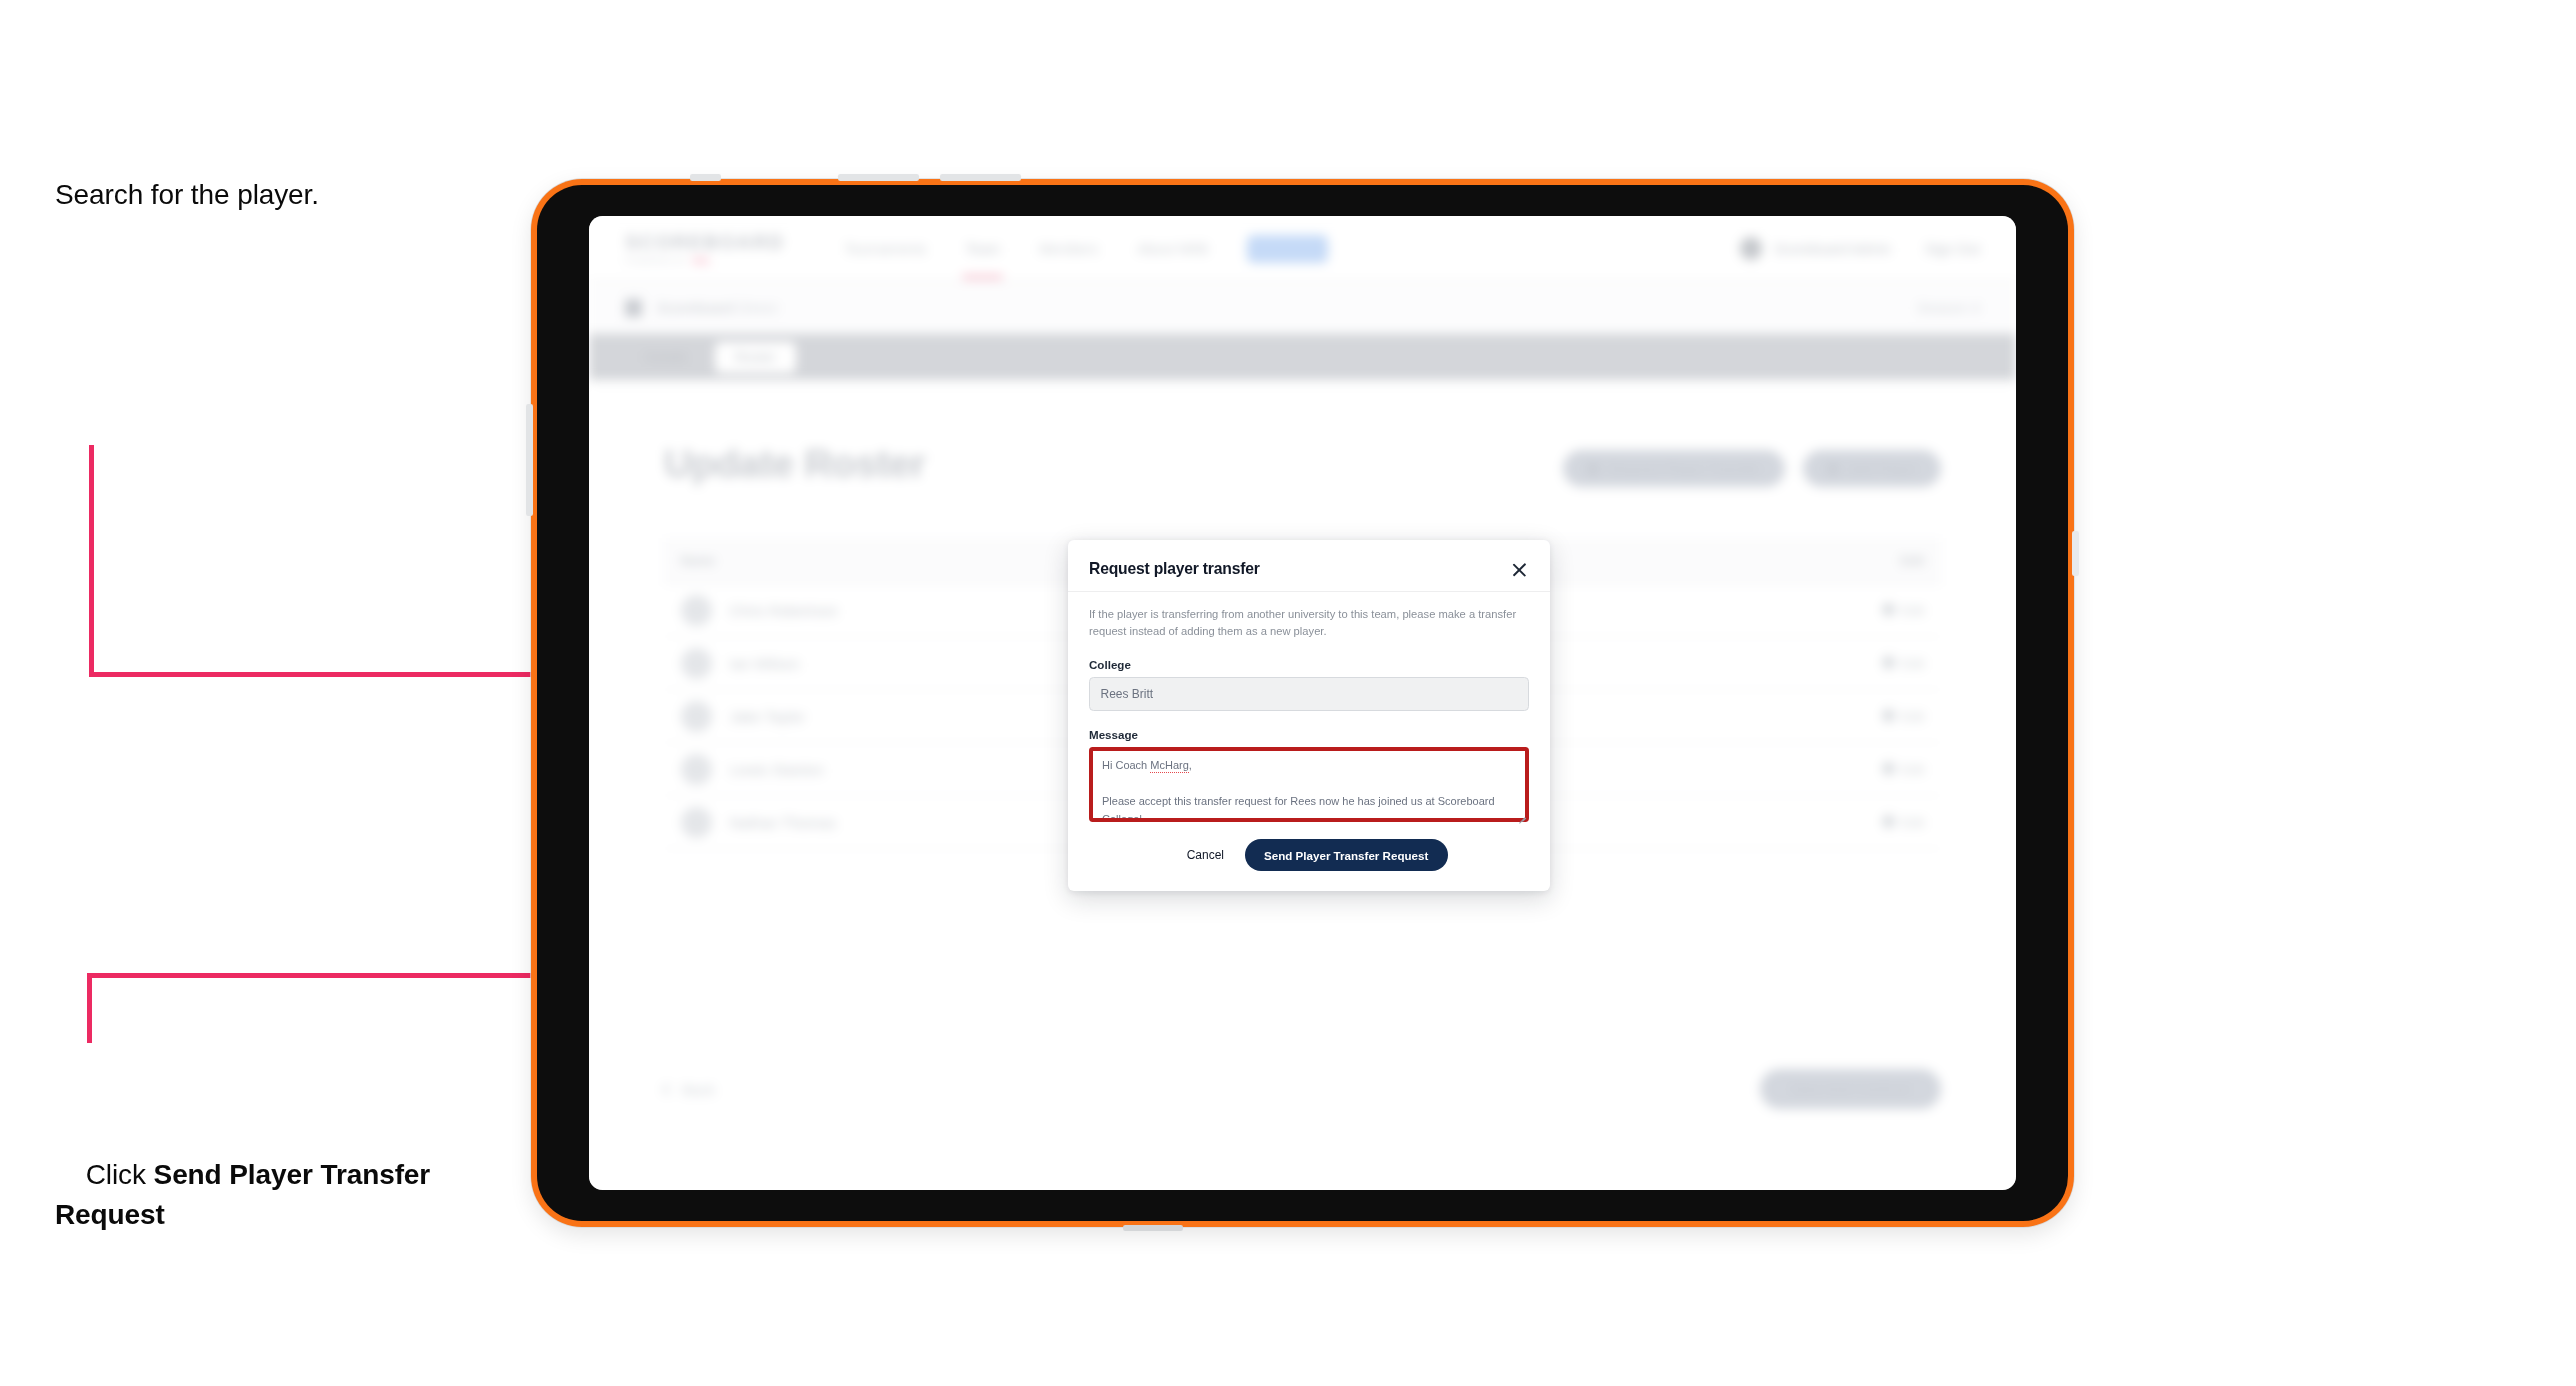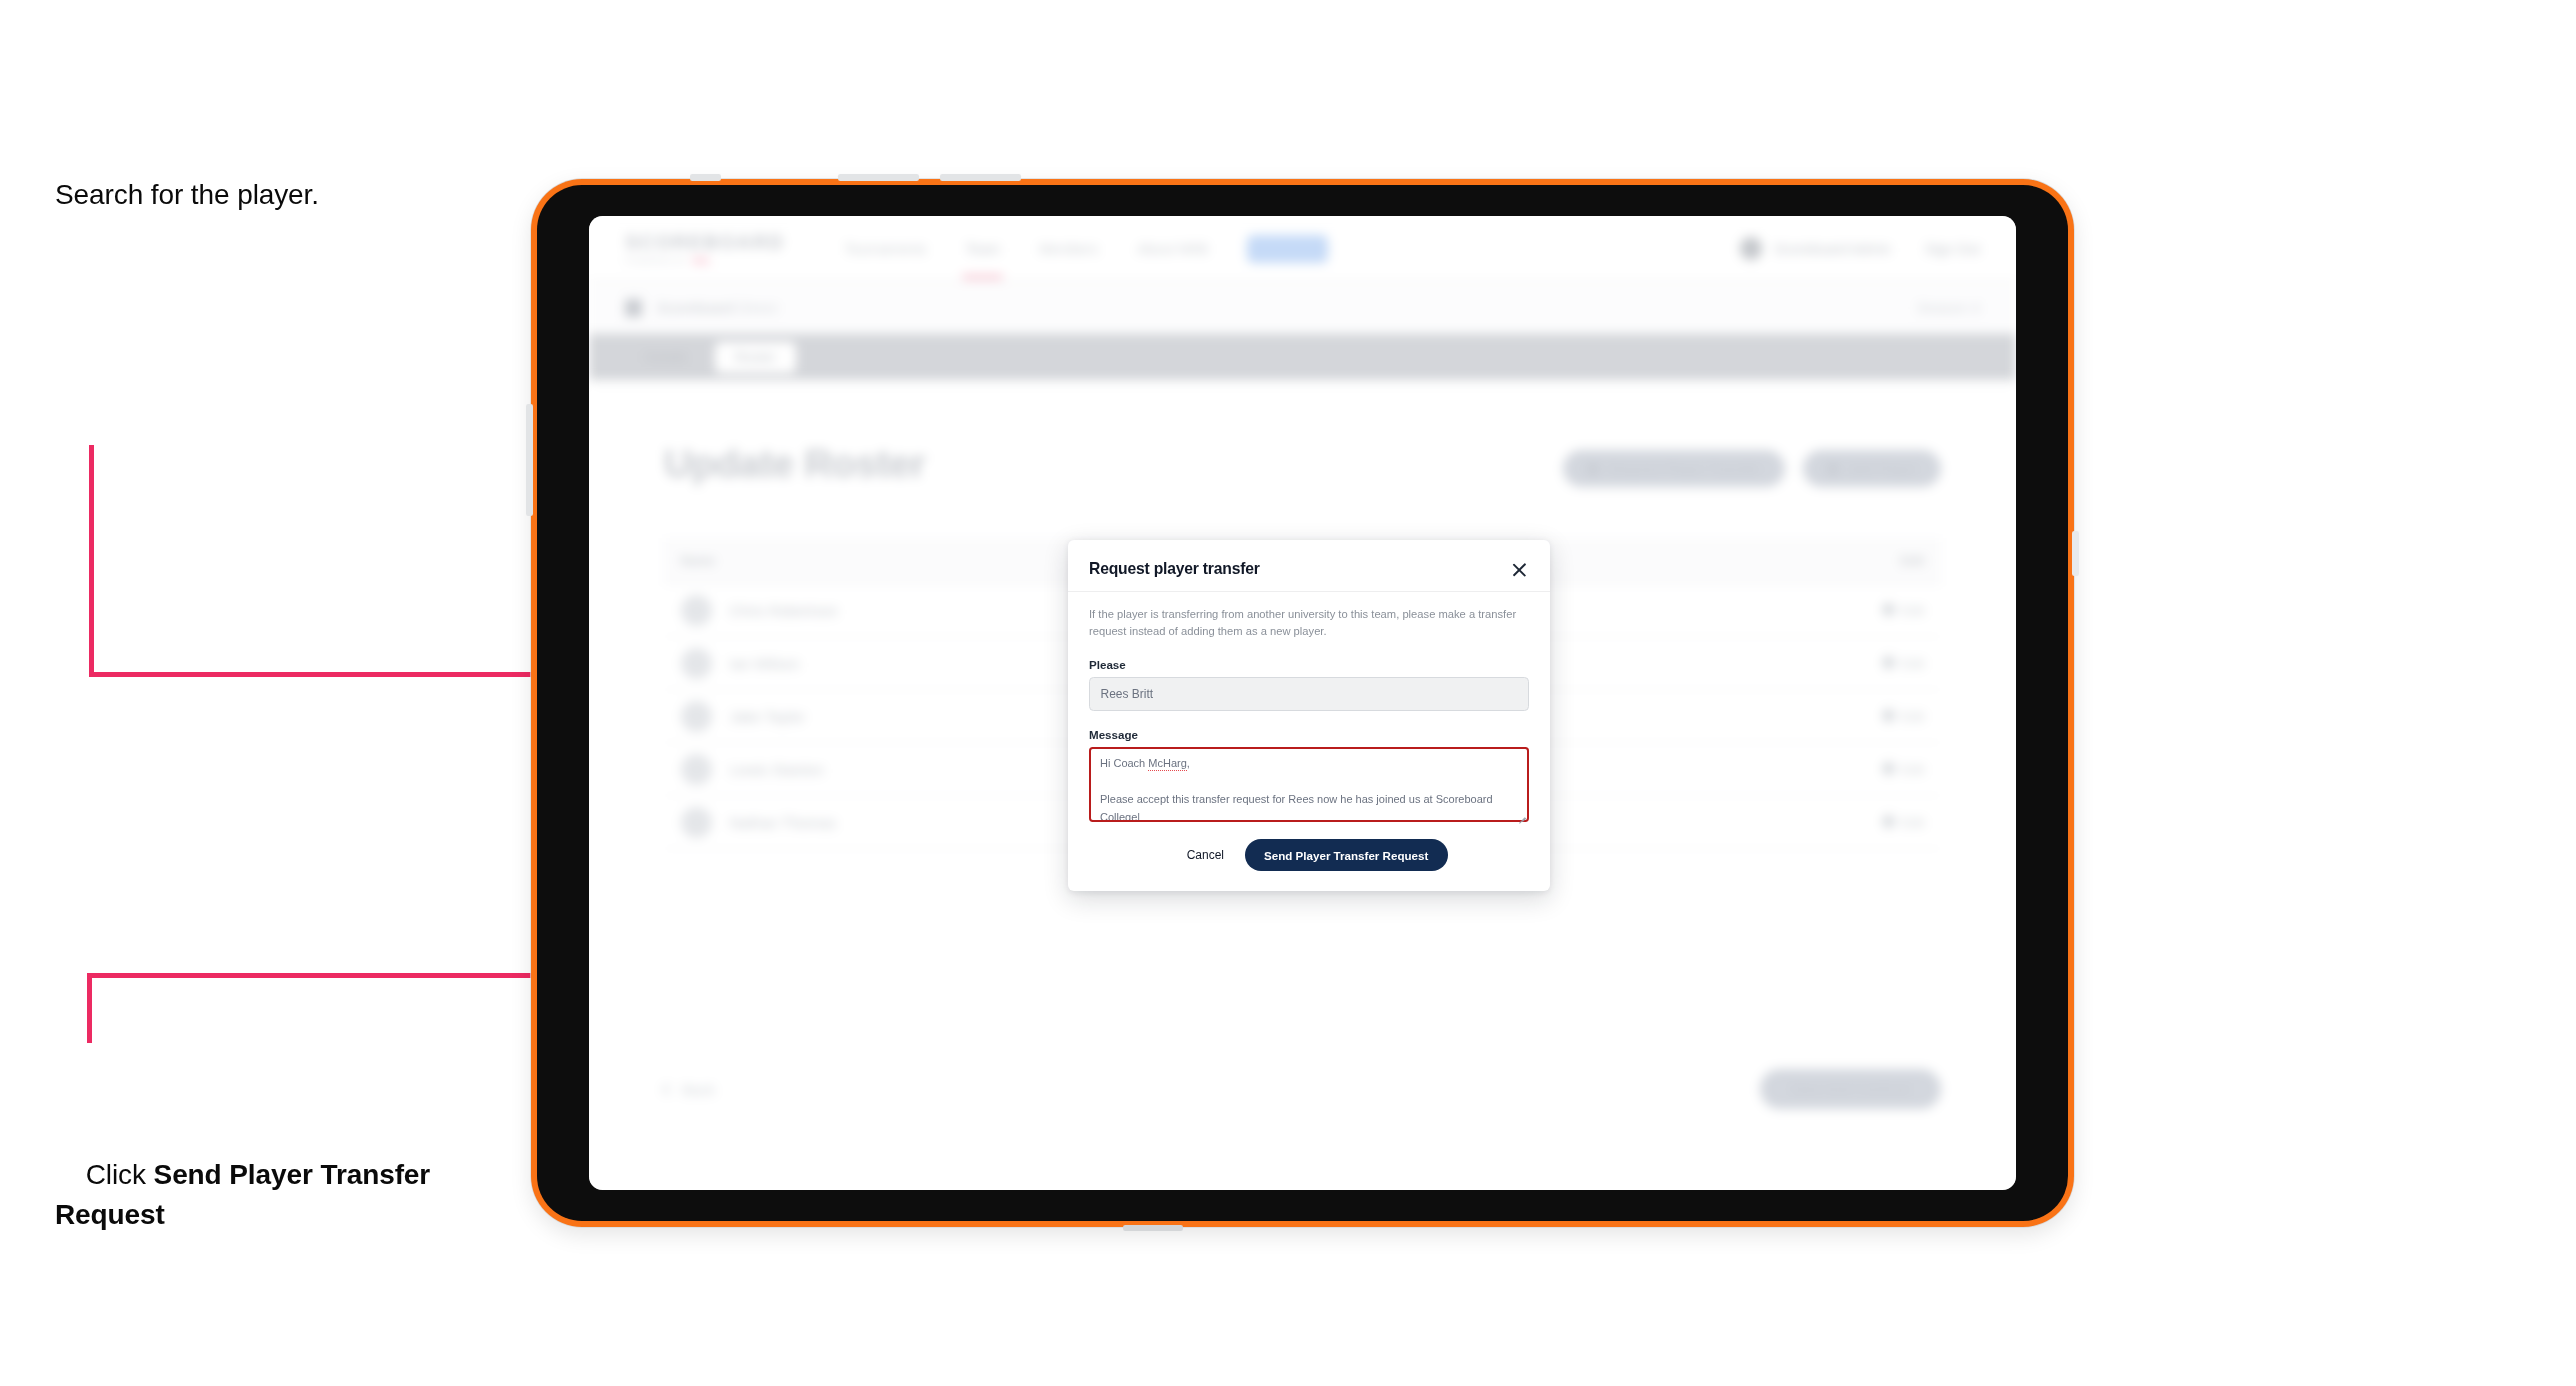--- a/index.html
+++ b/index.html
@@ -179,21 +179,21 @@
   .field-label { font-size: 11.6px; font-weight: 700; color: #1f2937; margin-bottom: 6.7px; }
   .inp {
     width: 100%; height: 34px; background: #f0f1f2;
     border: 0.7px solid #d7dade; border-radius: 4.5px;
     font-size: 12px; color: #6b7280; padding: 0 10.5px;
     font-family: "Liberation Sans", sans-serif;
   }
   .spacer { height: 16.5px; }
   .ta {
     width: 100%; height: 75px; background: #ffffff;
-    border: 2px solid #b91c1c; border-radius: 3.7px;
+    border: 4px solid #b91c1c; border-radius: 3.7px;
     font-size: 11px; line-height: 1.62; color: #6b7280;
     padding: 6px 9px; resize: none; overflow: hidden;
     font-family: "Liberation Sans", sans-serif;
   }
   .ta-wrap { position: relative; }
   .ta-grip { position: absolute; right: 3.7px; bottom: 3.7px; width: 8.2px; height: 8.2px; }
   .ta-grip::before, .ta-grip::after {
     content:""; position:absolute; background:#9aa1aa; height:0.9px; right:0;
     transform-origin: right center;
   }
@@ -364,21 +364,21 @@
 
         <div class="modal">
           <div class="modal-head">
             <div class="modal-title">Request player transfer</div>
             <div class="close-btn"></div>
           </div>
 
           <div class="modal-body">
             <div class="modal-desc">If the player is transferring from another university to this team, please make a transfer request instead of adding them as a new player.</div>
 
-            <div class="field-label">Please</div>
+            <div class="field-label">College</div>
             <input class="inp" value="Rees Britt" style="">
 
             <div class="spacer"></div>
 
             <div class="field-label">Message</div>
             <div class="ta-wrap">
               <div class="ta"><span>Hi Coach </span><span class="squiggle">McHarg</span><span>,</span><br><br><span>Please accept this transfer request for Rees now he has joined us at Scoreboard College</span><span>|</span></div>
               <div class="ta-grip"></div>
             </div>
           </div>

